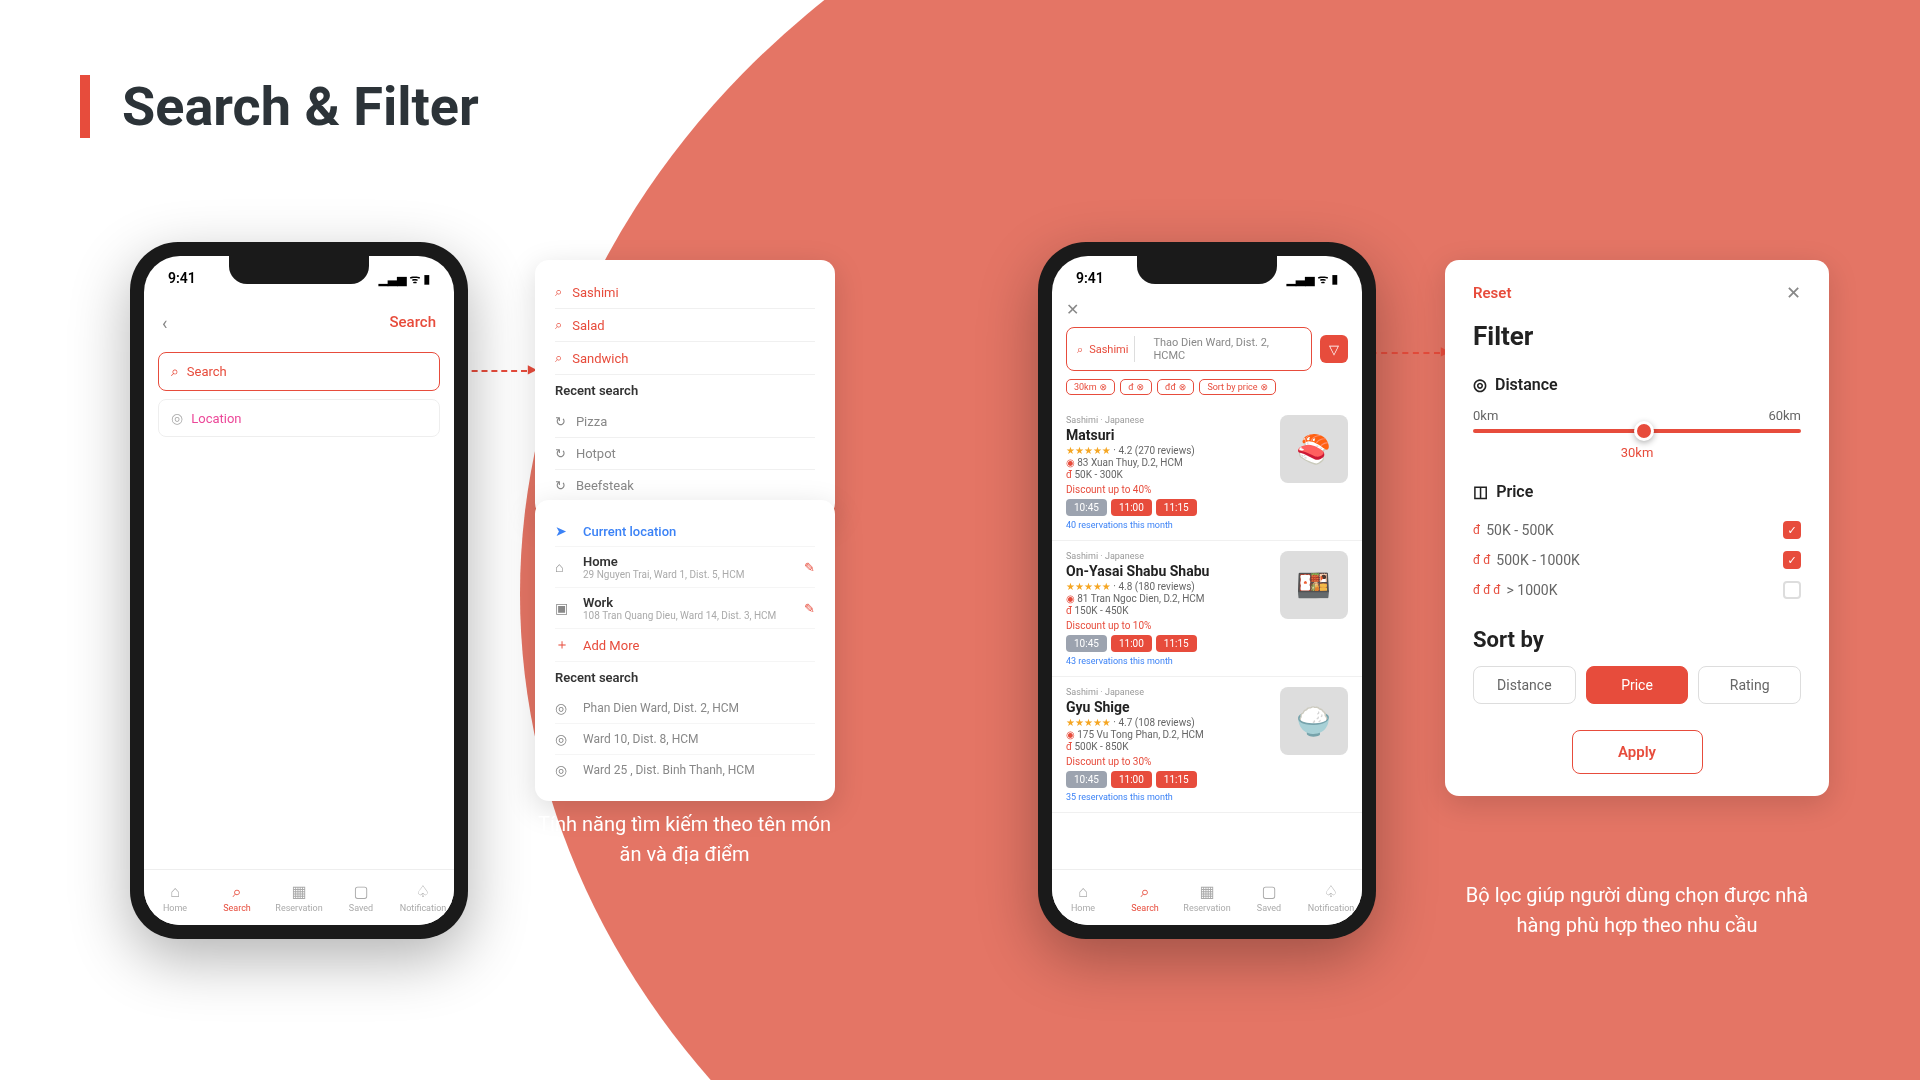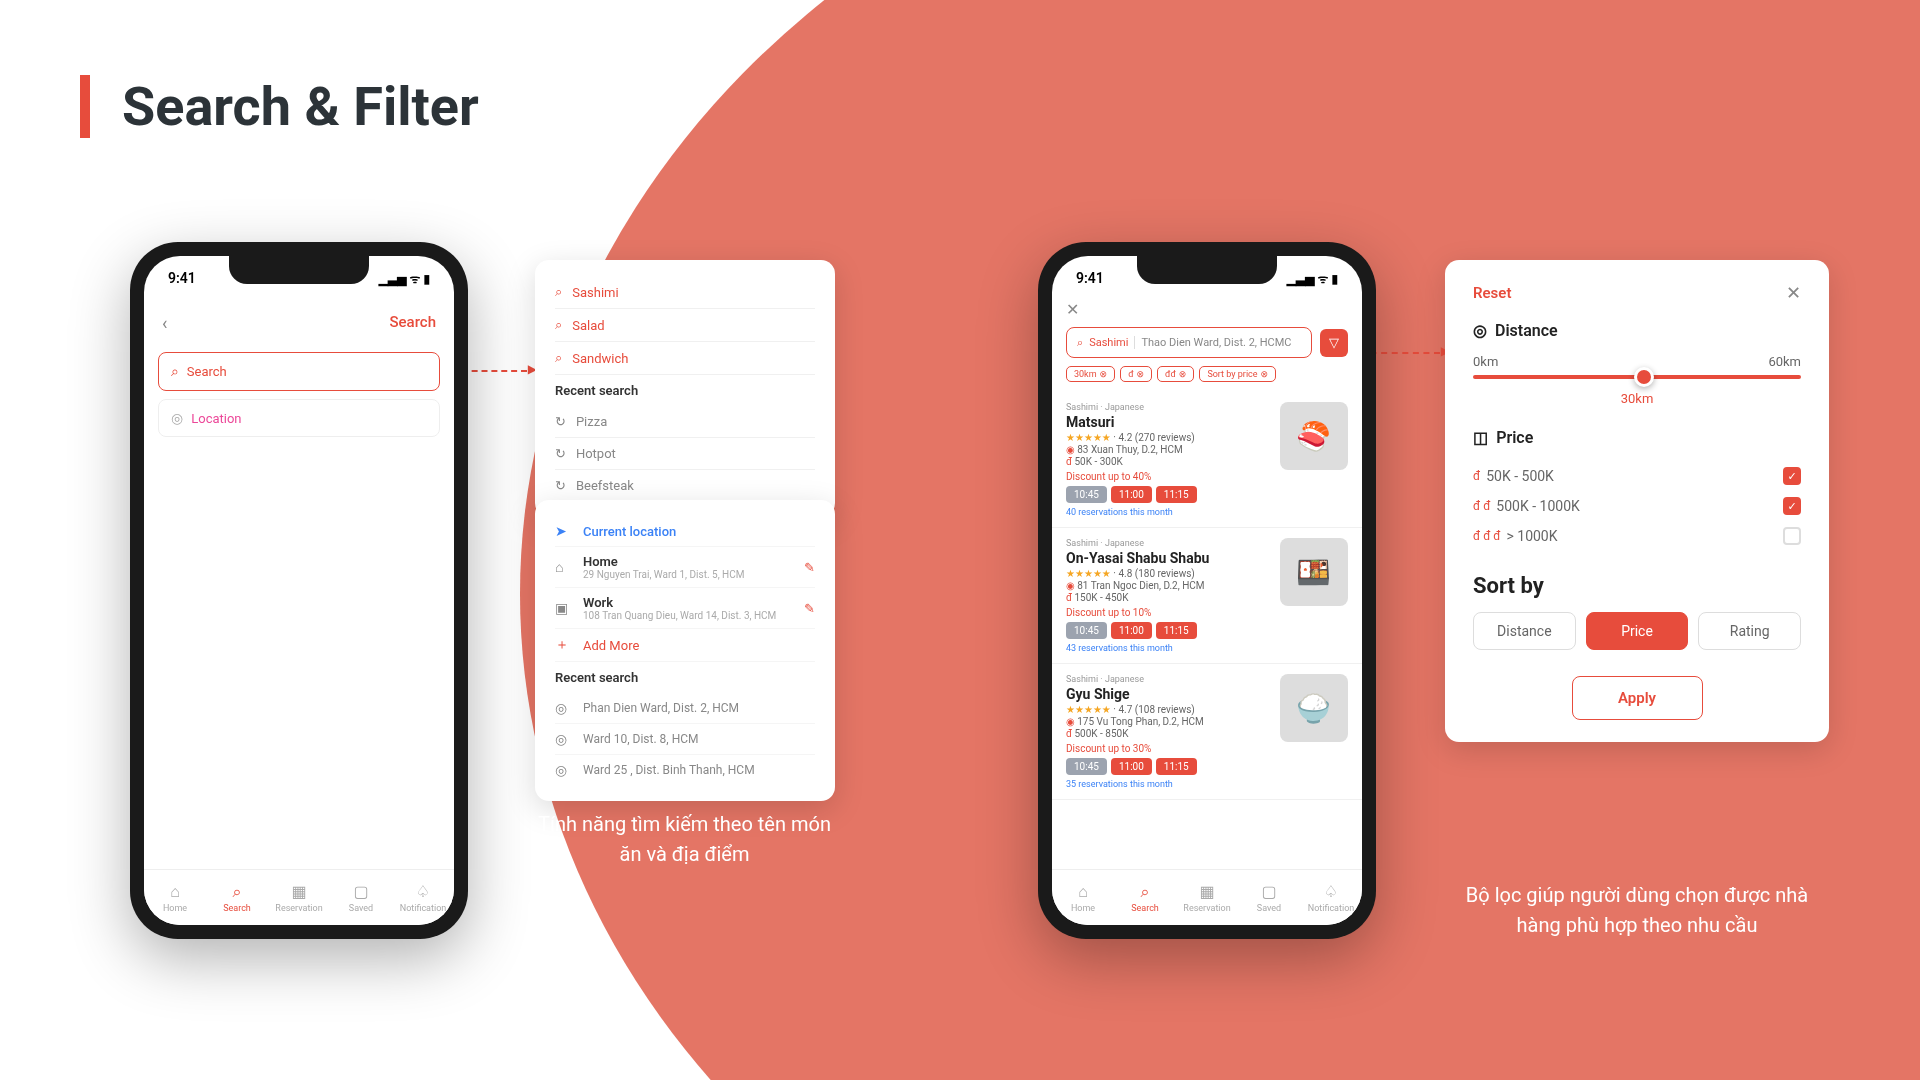--- a/index.html
+++ b/index.html
@@ -37,21 +37,21 @@
 .input-icon{color:#aaa;font-size:14px}
 .input-field.active .input-icon{color:#e74c3c}
 .input-ph{color:#ec4899}
 .bottom-nav{position:absolute;bottom:0;left:0;right:0;height:56px;display:flex;border-top:1px solid #eee;background:#fff}
 .nav-item{flex:1;display:flex;flex-direction:column;align-items:center;justify-content:center;gap:2px;font-size:9px;color:#aaa}
 .nav-item.active{color:#e74c3c}
 .nav-icon{font-size:16px}
 .search-bar2{margin:8px 14px;display:flex;gap:8px;align-items:center}
 .search-input2{flex:1;border:1px solid #e74c3c;border-radius:8px;padding:8px 10px;display:flex;align-items:center;gap:6px;font-size:11px}
 .search-input2 .q{color:#e74c3c}
-.search-input2 .l{color:#888;border-left:1px solid #ddd;padding-left:6px}
+.search-input2 .l{color:#888;border-left:1px solid #ddd;padding-left:18px}
 .filter-btn{width:28px;height:28px;background:#e74c3c;border-radius:6px;display:flex;align-items:center;justify-content:center;color:#fff;font-size:13px}
 .chips{margin:0 14px 10px;display:flex;gap:5px;flex-wrap:wrap}
 .chip{border:1px solid #e74c3c;border-radius:5px;padding:2px 7px;font-size:9px;color:#e74c3c;display:flex;align-items:center;gap:3px}
 .result{padding:10px 14px;border-bottom:1px solid #f0f0f0;display:flex;gap:10px}
 .result-info{flex:1}
 .result-cat{font-size:9px;color:#999}
 .result-name{font-size:14px;font-weight:700;color:#222;margin:2px 0}
 .result-meta{font-size:10px;color:#666;margin:1px 0}
 .stars{color:#f5a623;font-size:10px}
 .discount{font-size:10px;color:#e74c3c;margin:4px 0}
@@ -319,20 +319,21 @@
         </div>
 </div>
 </div>
 </div>
 
 <div class="card filter-card">
 <div class="filter-header">
 <span class="filter-reset">Reset</span>
 <span class="filter-close">✕</span>
 </div>
+<div class="filter-title">Filter</div>
 <div class="filter-section">
 <div class="filter-sec-title">
         <span>◎</span>
         <span>Distance</span>
       </div>
 <div class="slider-labels">
         <span>0km</span>
         <span>60km</span>
       </div>
 <div class="slider-track">

